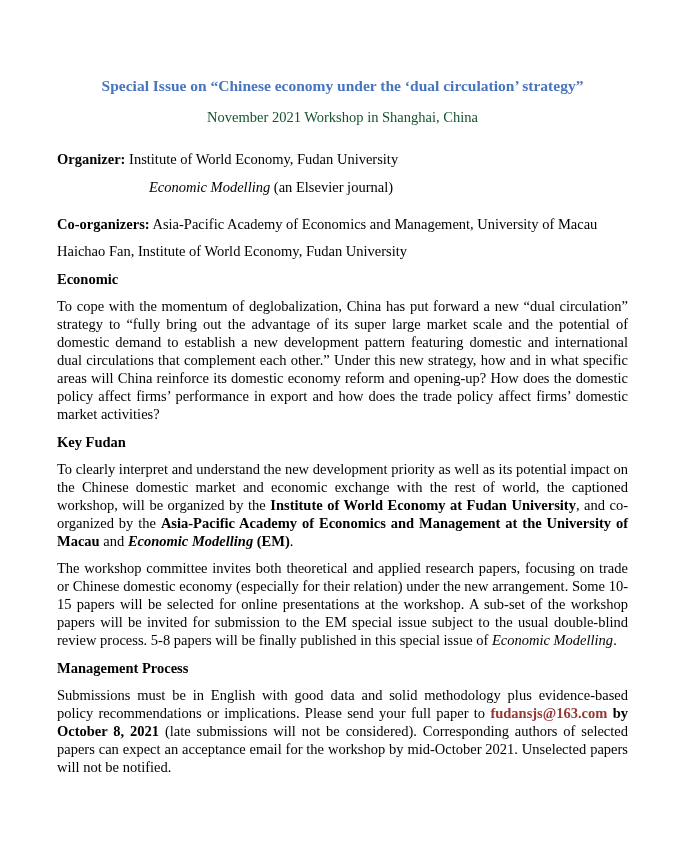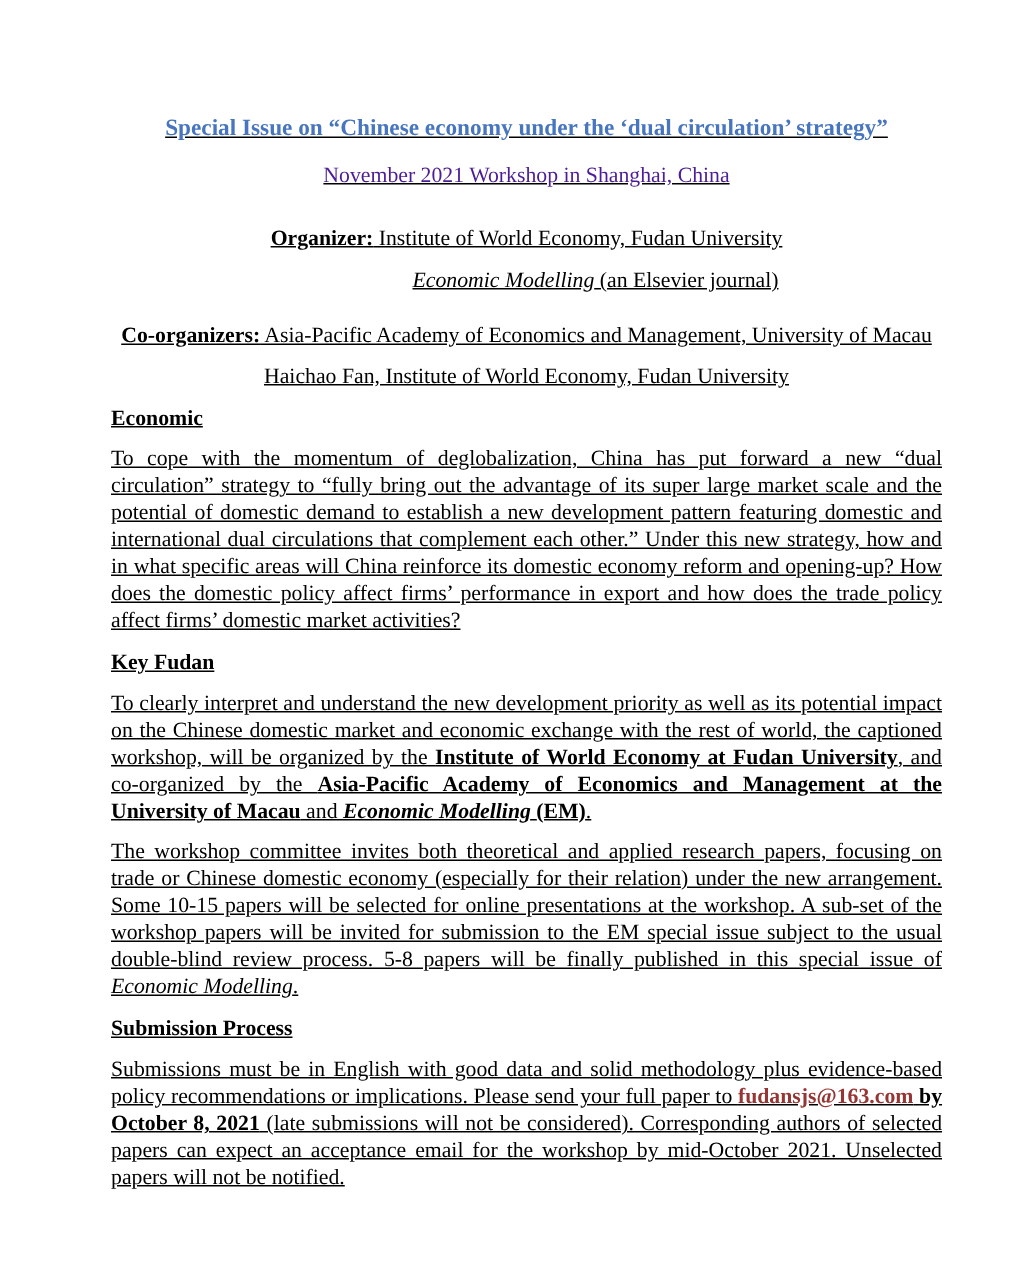--- a/index.html
+++ b/index.html
@@ -12,43 +12,41 @@
     height: 852px;
     overflow: hidden;
     font-family: "Liberation Serif", serif;
     color: #000000;
     box-sizing: border-box;
   }
   .page {
     box-sizing: border-box;
     width: 685px;
     height: 599px;
-    padding: 76px 57px 0 74px;
+    padding: 76px 57px 0 57px;
     background: #ffffff;
-    text-decoration: underline;
   }
   .title {
     font-size: 15.5px;
     line-height: 20px;
     font-weight: bold;
     text-align: center;
     margin: 0 0 12px 0;
   }
   .subtitle {
     font-size: 14.5px;
     line-height: 18px;
     font-weight: normal;
     text-align: center;
     margin: 0 0 24px 0;
   }
   .para {
     font-size: 14.5px;
     line-height: 18px;
     margin: 0 0 10px 0;
-    text-align: center;
   }
   .heading {
     font-size: 14.5px;
     line-height: 18px;
     font-weight: bold;
     margin: 0 0 9px 0;
   }
   .justify { text-align: justify; }
   .journal-line {
     padding-left: 92px;
@@ -58,33 +56,33 @@
   .line { display: block; }
   .b { font-weight: bold; }
   .i { font-style: italic; }
 </style>
 </head>
 <body>
 
 <div class="page">
 
   <h1 class="title" style="color: rgb(71, 117, 190);">Special Issue on “Chinese economy under the ‘dual circulation’ strategy”</h1>
-  <div class="subtitle" style="color: #4c1d95;">November 2021 Workshop in Shanghai, China</div>
+  <div class="subtitle" style="color: #14532d;">November 2021 Workshop in Shanghai, China</div>
 
   <p class="para"><span class="b">Organizer:</span><span> Institute of World Economy, Fudan University</span></p>
   <p class="para journal-line"><span class="i">Economic Modelling</span><span> (an Elsevier journal)</span></p>
   <p class="para" style="margin-bottom:9px"><span class="b">Co-organizers:</span><span> Asia-Pacific Academy of Economics and Management, University of Macau</span></p>
 
   <p class="para editors-block">
     <span class="line">Haichao Fan, Institute of World Economy, Fudan University</span>
   </p>
 
   <h2 class="heading">Economic</h2>
   <p class="para justify">To cope with the momentum of deglobalization, China has put forward a new “dual circulation” strategy to “fully bring out the advantage of its super large market scale and the potential of domestic demand to establish a new development pattern featuring domestic and international dual circulations that complement each other.” Under this new strategy, how and in what specific areas will China reinforce its domestic economy reform and opening-up? How does the domestic policy affect firms’ performance in export and how does the trade policy affect firms’ domestic market activities?</p>
 
   <h2 class="heading">Key Fudan</h2>
   <p class="para justify" style="margin-bottom:9px"><span>To clearly interpret and understand the new development priority as well as its potential impact on the Chinese domestic market and economic exchange with the rest of world, the captioned workshop, will be organized by the </span><span class="b">Institute of World Economy at Fudan University</span><span>, and co-organized by the </span><span class="b">Asia-Pacific Academy of Economics and Management at the University of Macau</span><span> and </span><span class="b i">Economic Modelling</span><span> </span><span class="b">(EM)</span><span>.</span></p>
   <p class="para justify"><span>The workshop committee invites both theoretical and applied research papers, focusing on trade or Chinese domestic economy (especially for their relation) under the new arrangement. Some 10-15 papers will be selected for online presentations at the workshop. A sub-set of the workshop papers will be invited for submission to the EM special issue subject to the usual double-blind review process. 5-8 papers will be finally published in this special issue of </span><span class="i">Economic Modelling</span><span>.</span></p>
 
-  <h2 class="heading">Submission Process</h2>
+  <h2 class="heading">Management Process</h2>
   <p class="para justify"><span>Submissions must be in English with good data and solid methodology plus evidence-based policy recommendations or implications. Please send your full paper to </span><span class="b" style="color: rgb(150, 54, 52);">fudansjs@163.com</span><span class="b"> </span><span class="b">by October 8, 2021</span><span> (late submissions will not be considered). Corresponding authors of selected papers can expect an acceptance email for the workshop by mid-October 2021. Unselected papers will not be notified.</span></p>
 
 </div>
 
 </body></html>

